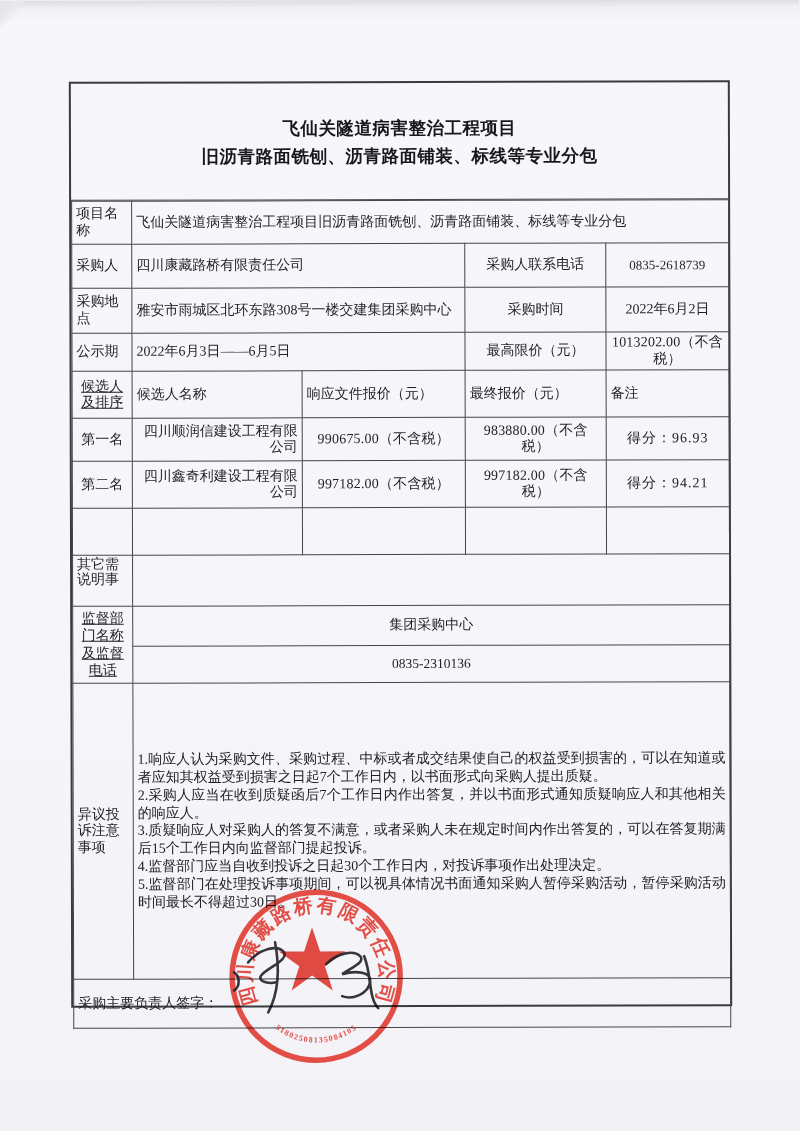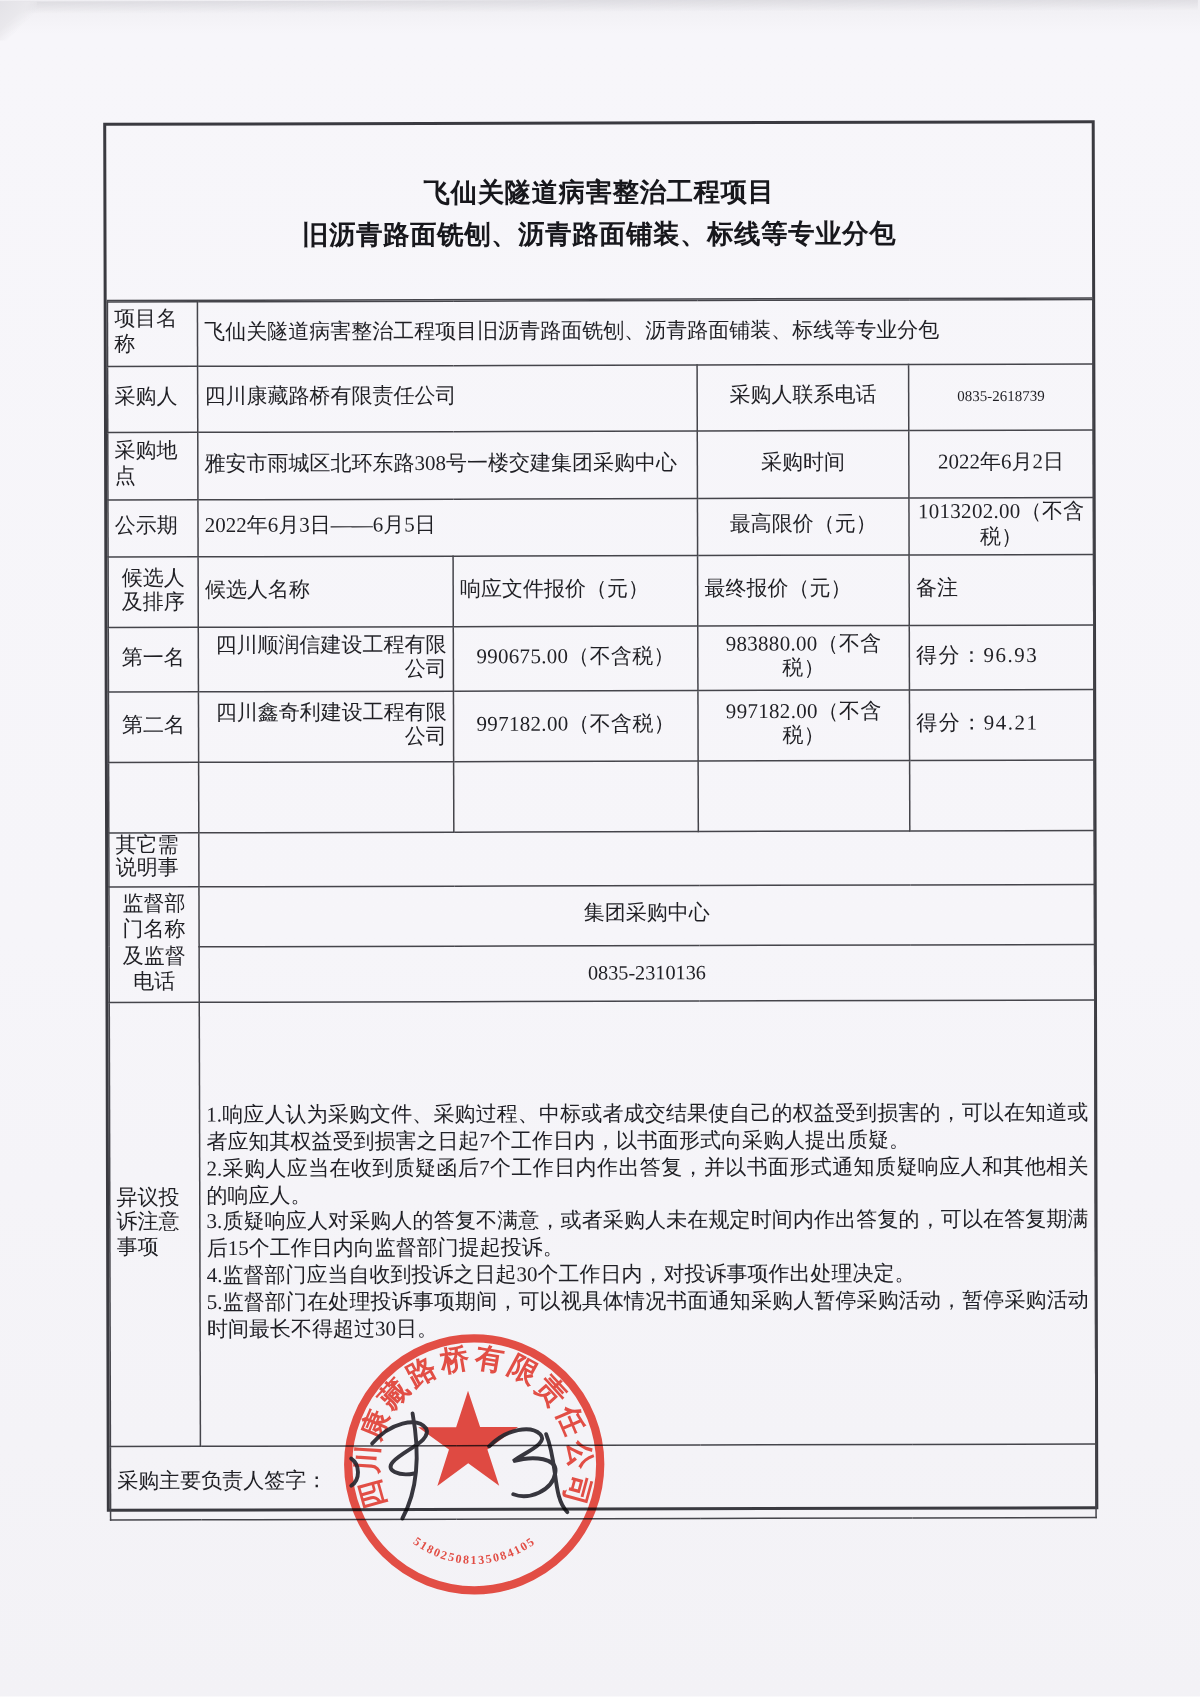--- a/index.html
+++ b/index.html
@@ -38,27 +38,27 @@
   }
   table.doc{
     border-collapse:collapse;table-layout:fixed;width:657px;
   }
   table.doc td{
     border:1.4px solid #45454b;box-sizing:border-box;
     font-size:14px;color:#1f1f24;padding:2px 4px;overflow:hidden;
     vertical-align:middle;line-height:1.18;
   }
   td.lab{text-align:left;padding-left:6px;padding-right:4px;}
-  td.labc{text-align:center;padding-left:2px;padding-right:2px;}
+  td.labc{text-align:center;padding-left:2px;padding-right:2px;text-decoration:underline;}
   td.val{text-align:left;padding-left:8px;}
   td.ctr{text-align:center;}
   td.num{font-size:12.5px;text-align:center;letter-spacing:0.2px;}
   td.co{font-size:12.5px;text-align:right;padding-left:2px;padding-right:2px;}
   td.hd{text-align:left;font-size:13.5px;}
-  td.score{font-size:14px;letter-spacing:1px;}
+  td.score{text-align:center;font-size:14px;letter-spacing:1px;}
   td.notes-cell{padding:4px 6px 4px 7px;}
   .notes p{
     margin:0;font-size:14px;line-height:17.8px;text-align:justify;
     text-justify:inter-ideograph;color:#202026;
   }
   td.sign-cell{padding-left:13px;font-size:14.5px;}
   
   .overlay{
     position:absolute;left:200px;top:868px;width:230px;height:210px;
     pointer-events:none;mix-blend-mode:multiply;z-index:5;
@@ -93,21 +93,21 @@
       <tbody>
           <tr style="height:43px">
         <td class="lab">项目名称</td>
         <td class="val" colspan="4">飞仙关隧道病害整治工程项目旧沥青路面铣刨、沥青路面铺装、标线等专业分包</td>
       </tr>
 
       <tr style="height:44px">
         <td class="lab">采购人</td>
         <td class="val" colspan="2">四川康藏路桥有限责任公司</td>
         <td class="ctr">采购人联系电话</td>
-        <td class="ctr" style="font-size:10px">0835-2618739</td>
+        <td class="ctr" style="font-size:13px">0835-2618739</td>
       </tr>
 
       <tr style="height:45px">
         <td class="lab">采购地点</td>
         <td class="val" colspan="2">雅安市雨城区北环东路308号一楼交建集团采购中心</td>
         <td class="ctr">采购时间</td>
         <td class="ctr" style="font-size:14px">2022年6月2日</td>
       </tr>
 
       <tr style="height:36px">
@@ -143,21 +143,21 @@
 
       <tr style="height:47px">
         <td class="ctr"></td>
         <td class="co"></td>
         <td class="num"></td>
         <td class="num"></td>
         <td class="score"></td>
       </tr>
 
       <tr style="height:33px">
-        <td class="lab" style="line-height:1.1;padding-top:1px;padding-bottom:3px">其它需说明事</td>
+        <td class="lab" style="line-height:1.1;padding-top:1px;padding-bottom:18px">其它需说明事</td>
         <td colspan="4"></td>
       </tr>
 
       <tr style="height:40px">
         <td class="labc" rowspan="2" style="line-height:1.25">监督部门名称及监督电话</td>
         <td class="ctr" colspan="4">集团采购中心</td>
       </tr>
       <tr style="height:37px">
         <td class="ctr" colspan="4" style="font-size:13.5px">0835-2310136</td>
       </tr>

